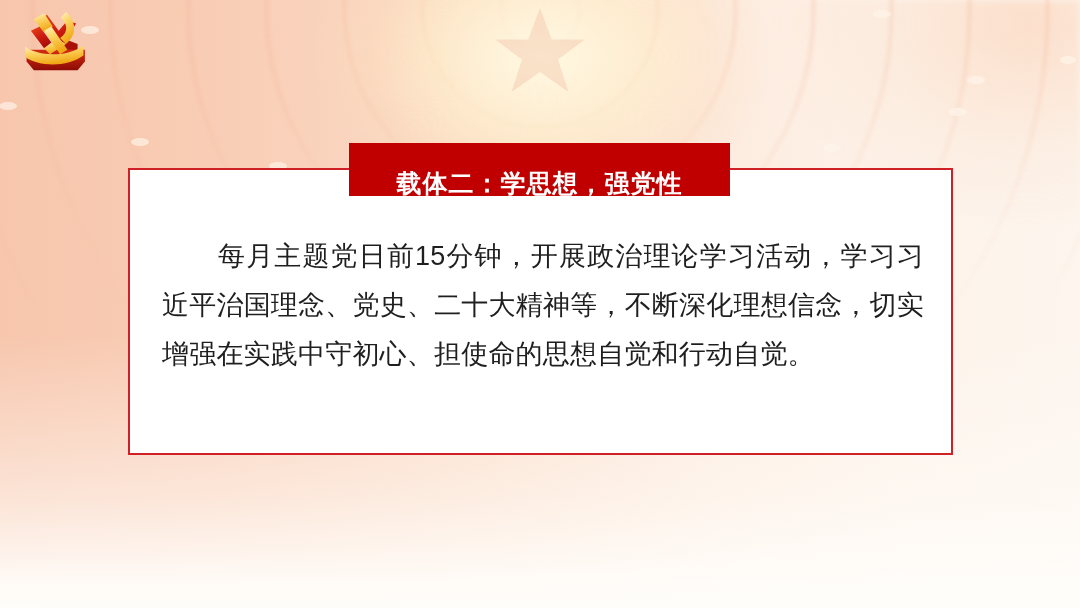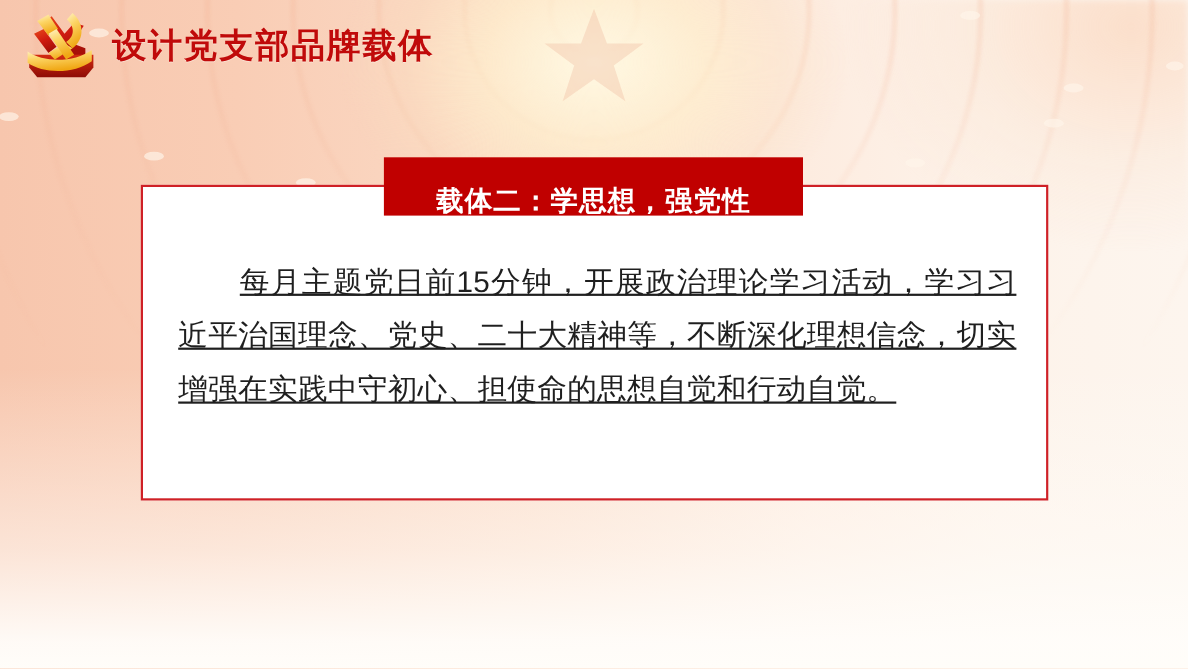--- a/index.html
+++ b/index.html
@@ -202,21 +202,20 @@
     left: 162px;
     top: 232px;
     width: 762px;
     font-size: 27px;
     line-height: 49px;
     color: #1f1f1f;
     text-indent: 56px;
     text-align: justify;
     text-justify: inter-character;
     letter-spacing: 0.2px;
-    text-decoration: underline;
   }
 </style>
 </head>
 <body>
 
 <div id="slide">
 
   <div class="bg-base"></div>
   <div class="bg-warm-right"></div>
   <div class="bg-rings"></div>
@@ -285,21 +284,20 @@
         <path d="M60 46 L70 52 L48 66 L40 58 Z"></path>
 
         <path d="M26 18 L40 10 L52 28 L40 36 Z"></path>
 
         <path d="M40 34 L50 28 L72 60 L62 66 Z"></path>
 
         <path d="M14 56 C34 70 72 70 94 54 L94 68 C72 84 34 84 14 70 Z"></path>
       </g>
     </svg>
 
-    <div id="header-title">设计党支部品牌载体</div>
   </div>
 
   <div id="content-card"></div>
 
   <div id="banner">
     <span id="banner-text">载体二：学思想，强党性</span>
   </div>
 
   <div id="body-text">每月主题党日前15分钟，开展政治理论学习活动，学习习近平治国理念、党史、二十大精神等，不断深化理想信念，切实增强在实践中守初心、担使命的思想自觉和行动自觉。</div>
 

